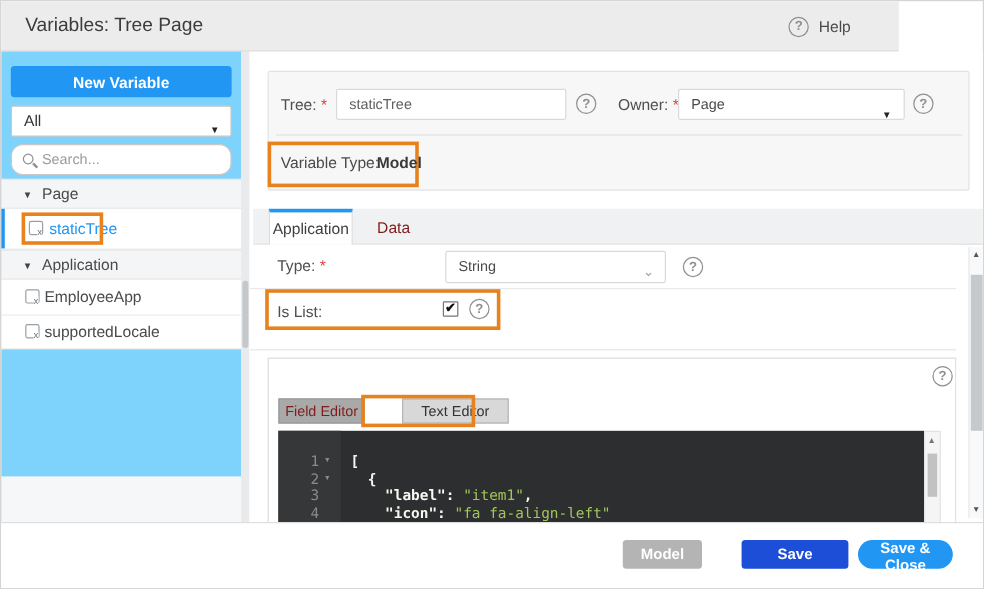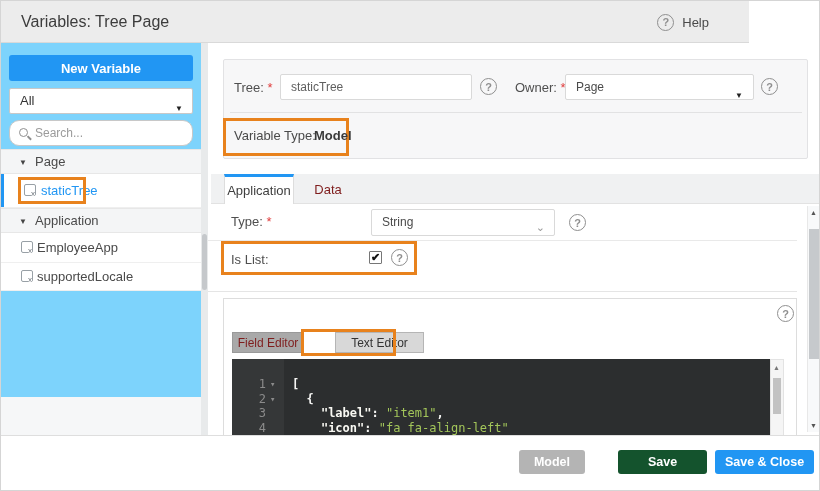--- a/index.html
+++ b/index.html
@@ -105,22 +105,22 @@
   
   .mscroll { left:806px; top:205px; width:13px; height:226px; background:#f8f9fa; border-left:1px solid #e8e8e8; }
   .mscroll .arr { position:absolute; left:2px; font-size:7px; color:#555; }
   .mthumb { position:absolute; left:1px; top:23px; width:10px; height:130px; background:#c6c9cc; }
 
   
   .footer { left:0; top:434px; width:820px; height:57px; background:#fff; border-top:1px solid #dedede; }
   .fbtn { position:absolute; top:14px; height:24px; border:none; border-radius:3px; color:#fff; font-size:12.5px;
           font-weight:bold; font-family:inherit; }
   .b-cancel { left:518px; width:66px; background:#b4b4b4; }
-  .b-save { left:617px; width:89px; background:#14532d; }
-  .b-saveclose { left:714px; width:99px; background:#2196f3; }
+  .b-save { left:617px; width:89px; background:#1d4ed8; }
+  .b-saveclose { left:714px; width:79px; background:#2196f3;border-radius:12px; }
 </style>
 </head>
 <body>
 
 <div class="app">
 
   <div class="abs header">
     <div class="abs title">Variables: Tree Page</div>
     <div class="help-wrap">
       <span class="help-circle">?</span>

